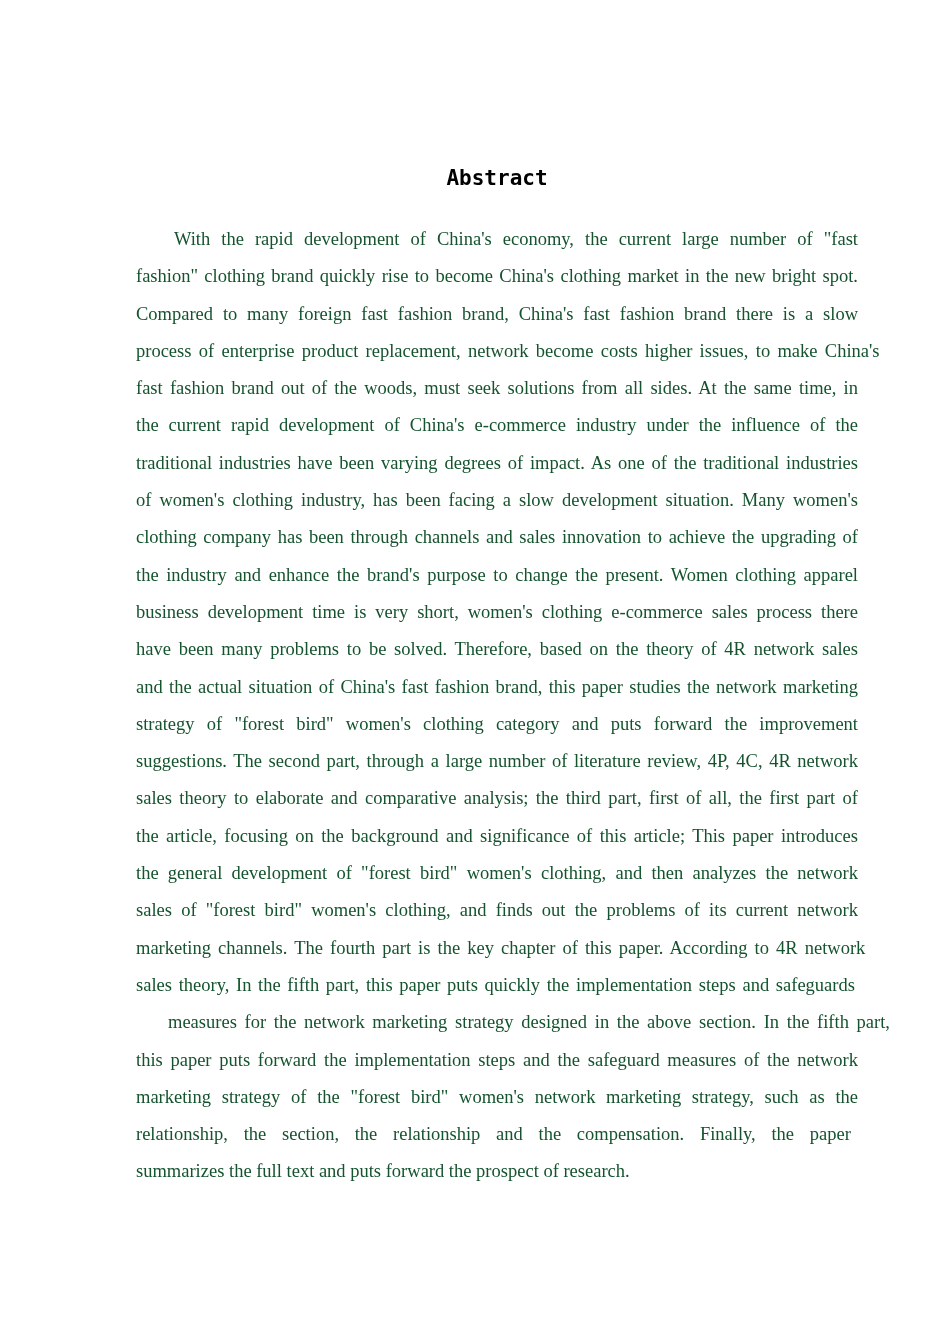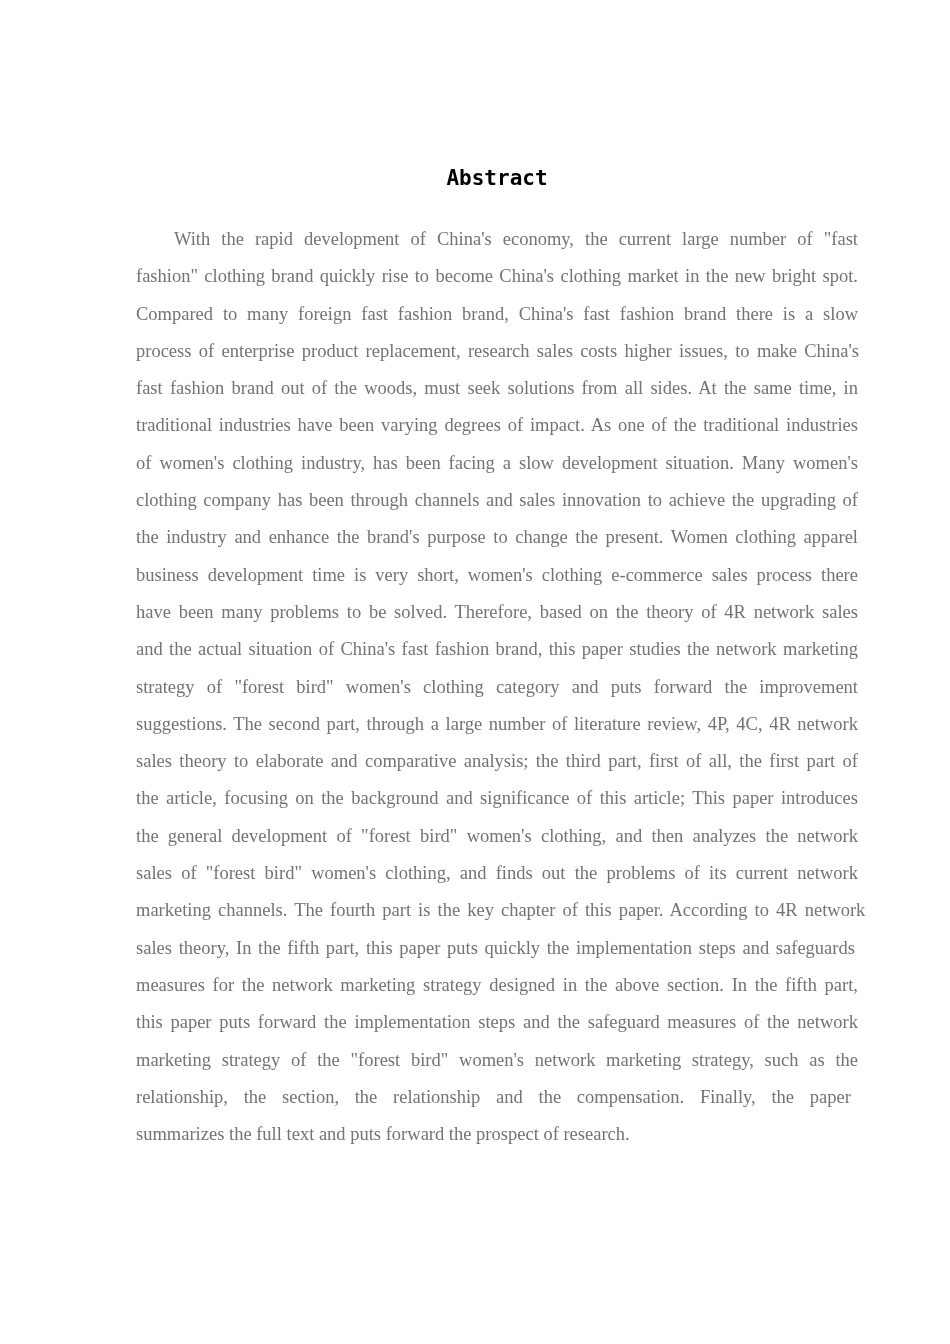--- a/index.html
+++ b/index.html
@@ -35,21 +35,21 @@
     letter-spacing: 0px;
   }
   .body-text {
     position: absolute;
     left: 136px;
     top: 221px;
     width: 722px;
     font-family: "Liberation Serif", "DejaVu Serif", serif;
     font-size: 18.5px;
     line-height: 37.3px;
-    color: #737373;
+    color: #14532d;
     text-align: justify;
     text-indent: 38px;
     margin: 0;
     transform-origin: left top;
   }
   .body-text .line {
     display: block;
     text-align: justify;
     text-align-last: justify;
     white-space: nowrap;
@@ -70,36 +70,37 @@
 </head>
 <body>
 
 <div class="page">
   <h1 class="title" style="margin:0;">Abstract</h1>
 
   <div class="body-text" style="text-indent:0;">
     <span class="line first"><span class="line-inner" style="word-spacing: 6.40755px;">With the rapid development of China's economy, the current large number of "fast</span></span>
     <span class="line"><span class="line-inner" style="word-spacing: 1.72656px;">fashion" clothing brand quickly rise to become China's clothing market in the new bright spot.</span></span>
     <span class="line"><span class="line-inner" style="word-spacing: 5.20424px;">Compared to many foreign fast fashion brand, China's fast fashion brand there is a slow</span></span>
-    <span class="line"><span class="line-inner" style="word-spacing: 2.69141px;">process of enterprise product replacement, research sales costs higher issues, to make China's</span></span>
+    <span class="line"><span class="line-inner" style="word-spacing: 2.69141px;">process of enterprise product replacement, network become costs higher issues, to make China's</span></span>
     <span class="line"><span class="line-inner" style="word-spacing: 2.57353px;">fast fashion brand out of the woods, must seek solutions from all sides. At the same time, in</span></span>
+    <span class="line"><span class="line-inner" style="word-spacing: 5.35026px;">the current rapid development of China's e-commerce industry under the influence of the</span></span>
     <span class="line"><span class="line-inner" style="word-spacing: 2.1875px;">traditional industries have been varying degrees of impact. As one of the traditional industries</span></span>
     <span class="line"><span class="line-inner" style="word-spacing: 3.36458px;">of women's clothing industry, has been facing a slow development situation. Many women's</span></span>
     <span class="line"><span class="line-inner" style="word-spacing: 1.98918px;">clothing company has been through channels and sales innovation to achieve the upgrading of</span></span>
     <span class="line"><span class="line-inner" style="word-spacing: 2.94351px;">the industry and enhance the brand's purpose to change the present. Women clothing apparel</span></span>
     <span class="line"><span class="line-inner" style="word-spacing: 4.33665px;">business development time is very short, women's clothing e-commerce sales process there</span></span>
     <span class="line"><span class="line-inner" style="word-spacing: 3.11771px;">have been many problems to be solved. Therefore, based on the theory of 4R network sales</span></span>
     <span class="line"><span class="line-inner" style="word-spacing: 1.75446px;">and the actual situation of China's fast fashion brand, this paper studies the network marketing</span></span>
     <span class="line"><span class="line-inner" style="word-spacing: 7.58807px;">strategy of "forest bird" women's clothing category and puts forward the improvement</span></span>
     <span class="line"><span class="line-inner" style="word-spacing: 1.97879px;">suggestions. The second part, through a large number of literature review, 4P, 4C, 4R network</span></span>
     <span class="line"><span class="line-inner" style="word-spacing: 2.74316px;">sales theory to elaborate and comparative analysis; the third part, first of all, the first part of</span></span>
     <span class="line"><span class="line-inner" style="word-spacing: 2.76923px;">the article, focusing on the background and significance of this article; This paper introduces</span></span>
     <span class="line"><span class="line-inner" style="word-spacing: 4.64583px;">the general development of "forest bird" women's clothing, and then analyzes the network</span></span>
     <span class="line"><span class="line-inner" style="word-spacing: 4.56362px;">sales of "forest bird" women's clothing, and finds out the problems of its current network</span></span>
     <span class="line"><span class="line-inner" style="word-spacing: 2.44375px;">marketing channels. The fourth part is the key chapter of this paper. According to 4R network</span></span>
     <span class="line"><span class="line-inner" style="word-spacing: 2.04353px;">sales theory, In the fifth part, this paper puts quickly the implementation steps and safeguards</span></span>
-    <span class="line"><span class="line-inner" style="word-spacing: 3.06027px;">measures for the network marketing strategy designed in the above section. In the fifth part,</span></span>
+    <span class="line"><span class="line-inner" style="word-spacing: 3.06027px; margin-left: 32px;">measures for the network marketing strategy designed in the above section. In the fifth part,</span></span>
     <span class="line"><span class="line-inner" style="word-spacing: 3.09736px;">this paper puts forward the implementation steps and the safeguard measures of the network</span></span>
     <span class="line"><span class="line-inner" style="word-spacing: 6.11328px;">marketing strategy of the "forest bird" women's network marketing strategy, such as the</span></span>
     <span class="line"><span class="line-inner" style="word-spacing: 11.0813px;">relationship, the section, the relationship and the compensation. Finally, the paper</span></span>
     <span class="line last"><span class="line-inner">summarizes the full text and puts forward the prospect of research.</span></span>
   </div>
 </div>
 
 </body></html>

